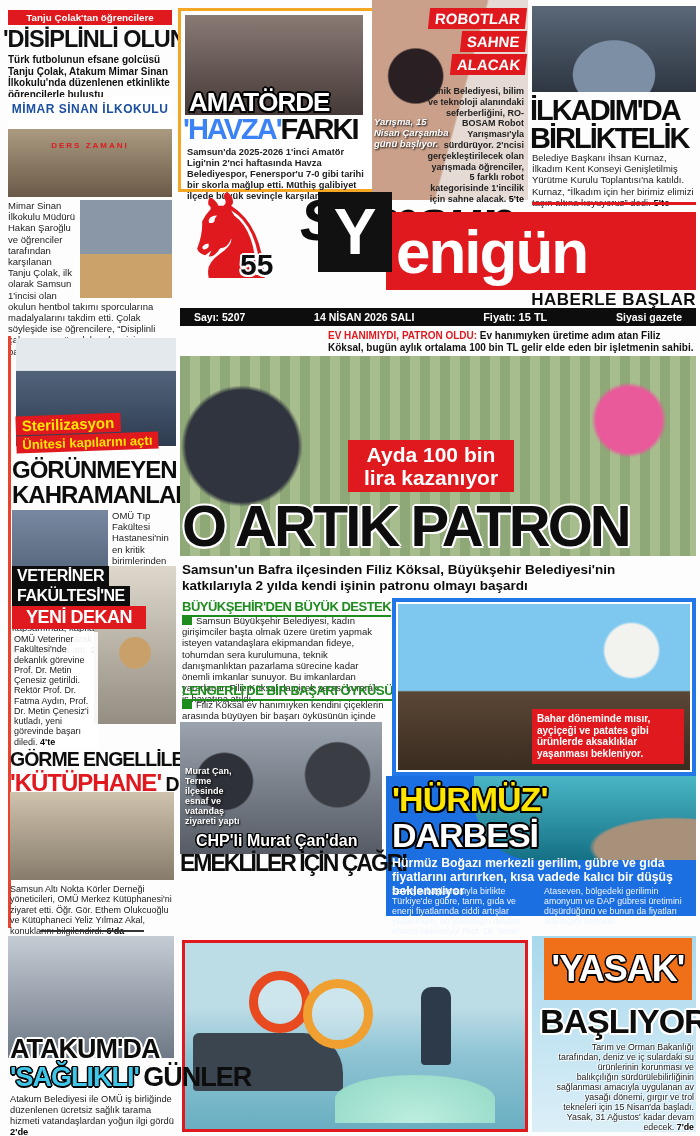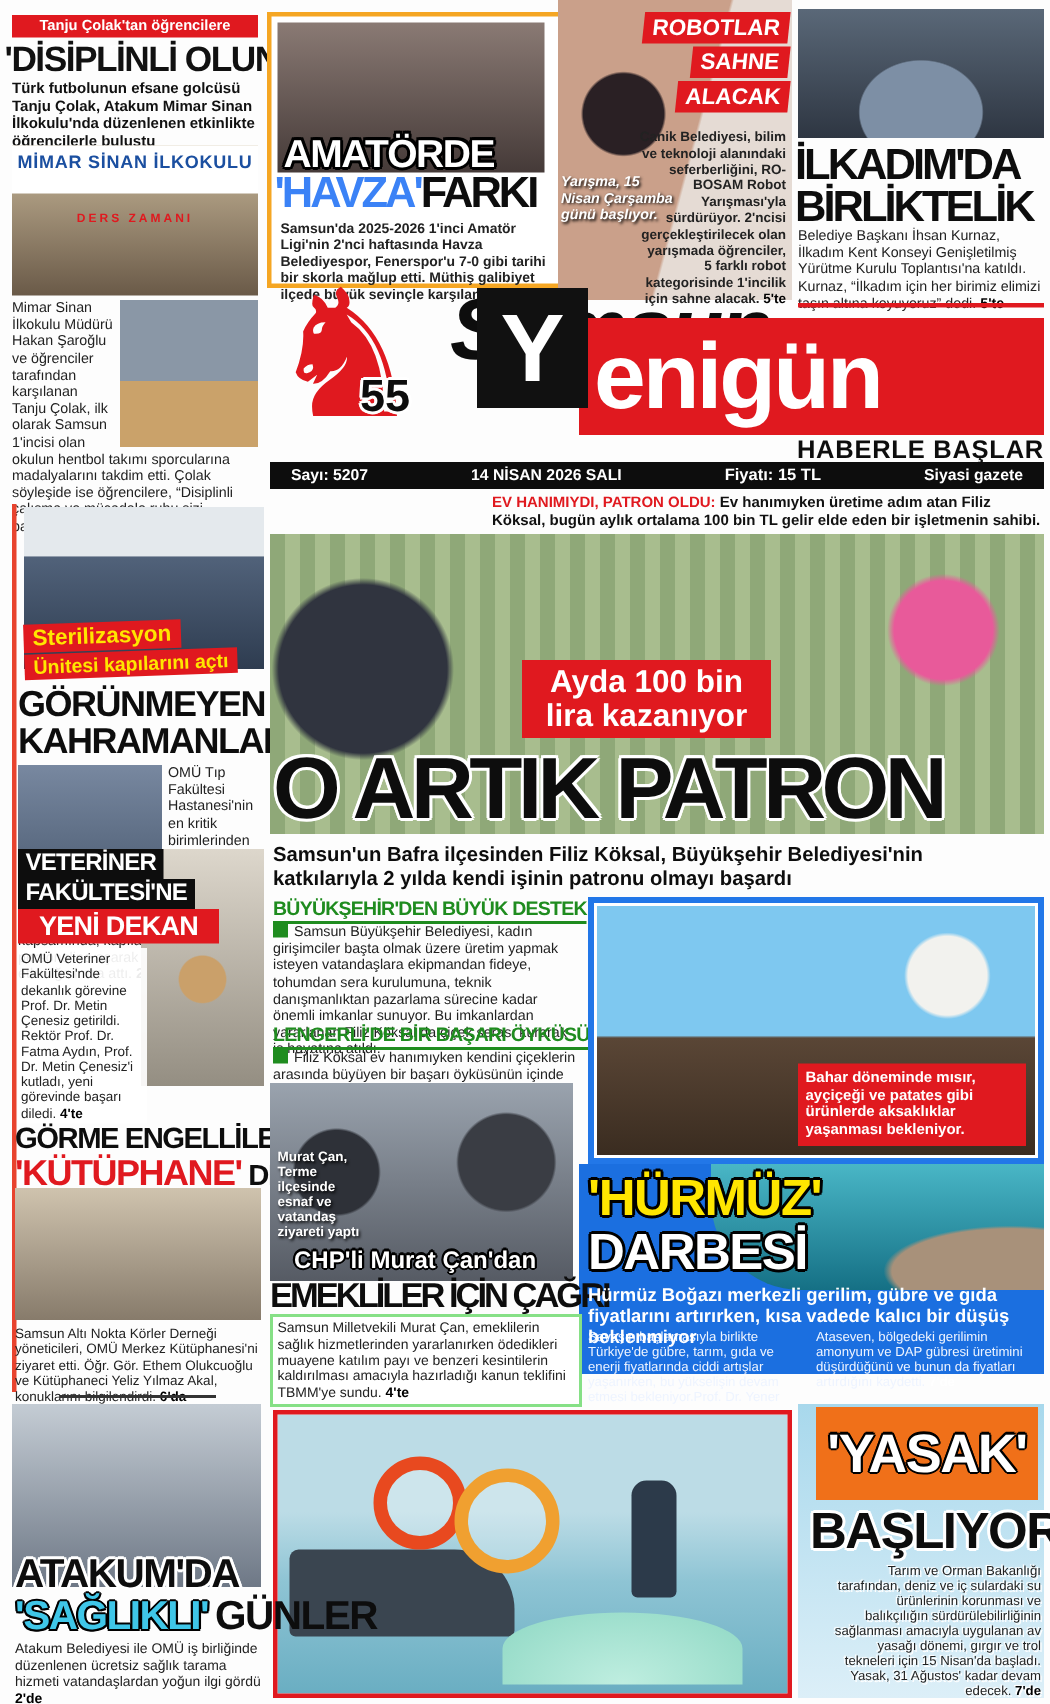--- a/index.html
+++ b/index.html
@@ -194,24 +194,20 @@
     <div class="abs" style="left:158px;top:110px;width:146px;color:#eef4ff;font-size:8.8px;line-height:1.14;">
       <span>Ataseven, bölgedeki gerilimin amonyum ve DAP gübresi üretimini düşürdüğünü ve bunun da fiyatları artırdığını kaydetti.</span>
       <span class="b" style="color:#fff;">7'de</span>
     </div>
   </div>
 
   <div class="abs ph ph-street" style="left:180px;top:722px;width:202px;height:132px;"></div>
   <div class="abs b" style="left:185px;top:766px;width:64px;font-size:9px;color:#fff;text-shadow:1px 1px 2px #000;z-index:2;">Murat Çan, Terme ilçesinde esnaf ve vatandaş ziyareti yaptı</div>
   <div class="abs b ob" style="left:196px;top:832px;font-size:16px;color:#fff;z-index:2;">CHP'li Murat Çan'dan</div>
   <div class="abs b cond2" style="left:180px;top:850px;width:204px;font-size:23px;color:#0d0d0d;white-space:nowrap;">EMEKLİLER İÇİN ÇAĞRI</div>
-  <div class="abs" style="left:180px;top:876px;width:198px;border:2px solid #86e086;padding:2px 3px;font-size:9.3px;line-height:1.16;color:#222;background:#fff;">
-    <span>Samsun Milletvekili Murat Çan, emeklilerin sağlık hizmetlerinden yararlanırken ödedikleri muayene katılım payı ve benzeri kesintilerin kaldırılması amacıyla hazırladığı kanun teklifini TBMM'ye sundu.</span>
-    <span class="ref">4'te</span>
-  </div>
 
   <div class="abs ph ph-atakum" style="left:8px;top:936px;width:166px;height:122px;"></div>
   <div class="abs b cond ow" style="left:10px;top:1034px;font-size:27px;color:#0d0d0d;z-index:2;">ATAKUM'DA</div>
   <div class="abs" style="left:10px;top:1062px;white-space:nowrap;z-index:2;">
     <span class="b cond ob" style="color:#3fc6e8;font-size:27px;">'SAĞLIKLI'</span>
     <span class="b cond" style="color:#0d0d0d;font-size:27px;">GÜNLER</span>
   </div>
   <div class="abs" style="left:10px;top:1094px;width:164px;font-size:9.3px;line-height:1.18;color:#222;">
     <span>Atakum Belediyesi ile OMÜ iş birliğinde düzenlenen ücretsiz sağlık tarama hizmeti vatandaşlardan yoğun ilgi gördü</span>
     <span class="ref">2'de</span>

